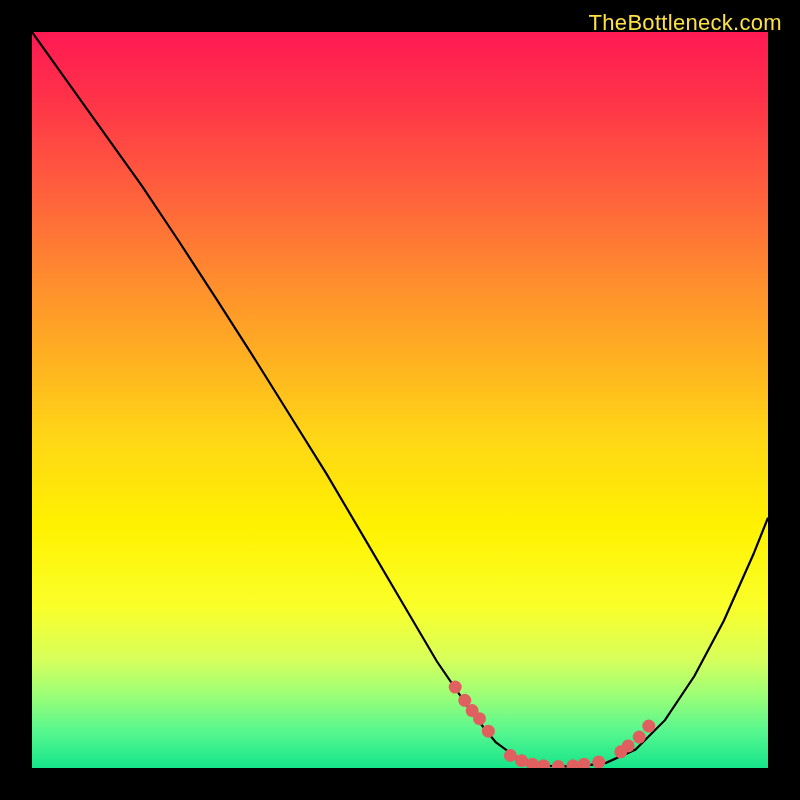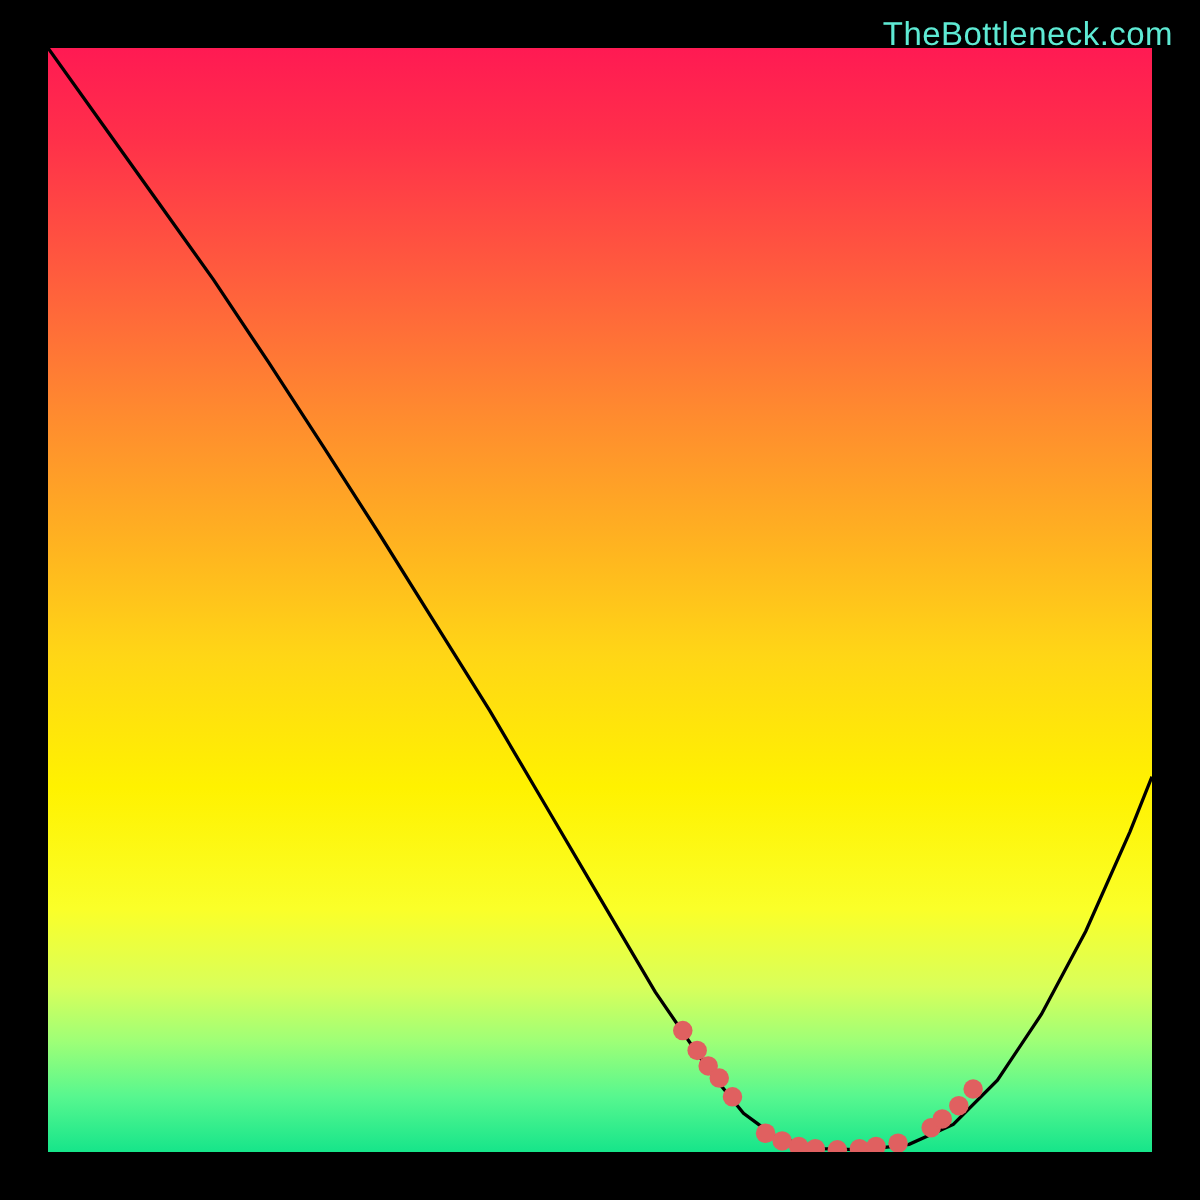--- a/index.html
+++ b/index.html
@@ -1,21 +1,21 @@
 <!DOCTYPE html>
 <html><head>
 <meta charset="utf-8">
 <style>
   * { margin: 0; padding: 0; box-sizing: border-box; }
   body { width: 800px; height: 800px; background: #000; position: relative; font-family: Arial, sans-serif; }
   .watermark {
     position: absolute;
     top: 10px;
     right: 18px;
-    color: #5eead4;
+    color: #fde047;
     font-size: 22px;
     font-weight: 500;
     letter-spacing: 0.3px;
     z-index: 10;
   }
   .plot-area {
     position: absolute;
     left: 32px;
     top: 32px;
     width: 736px;

